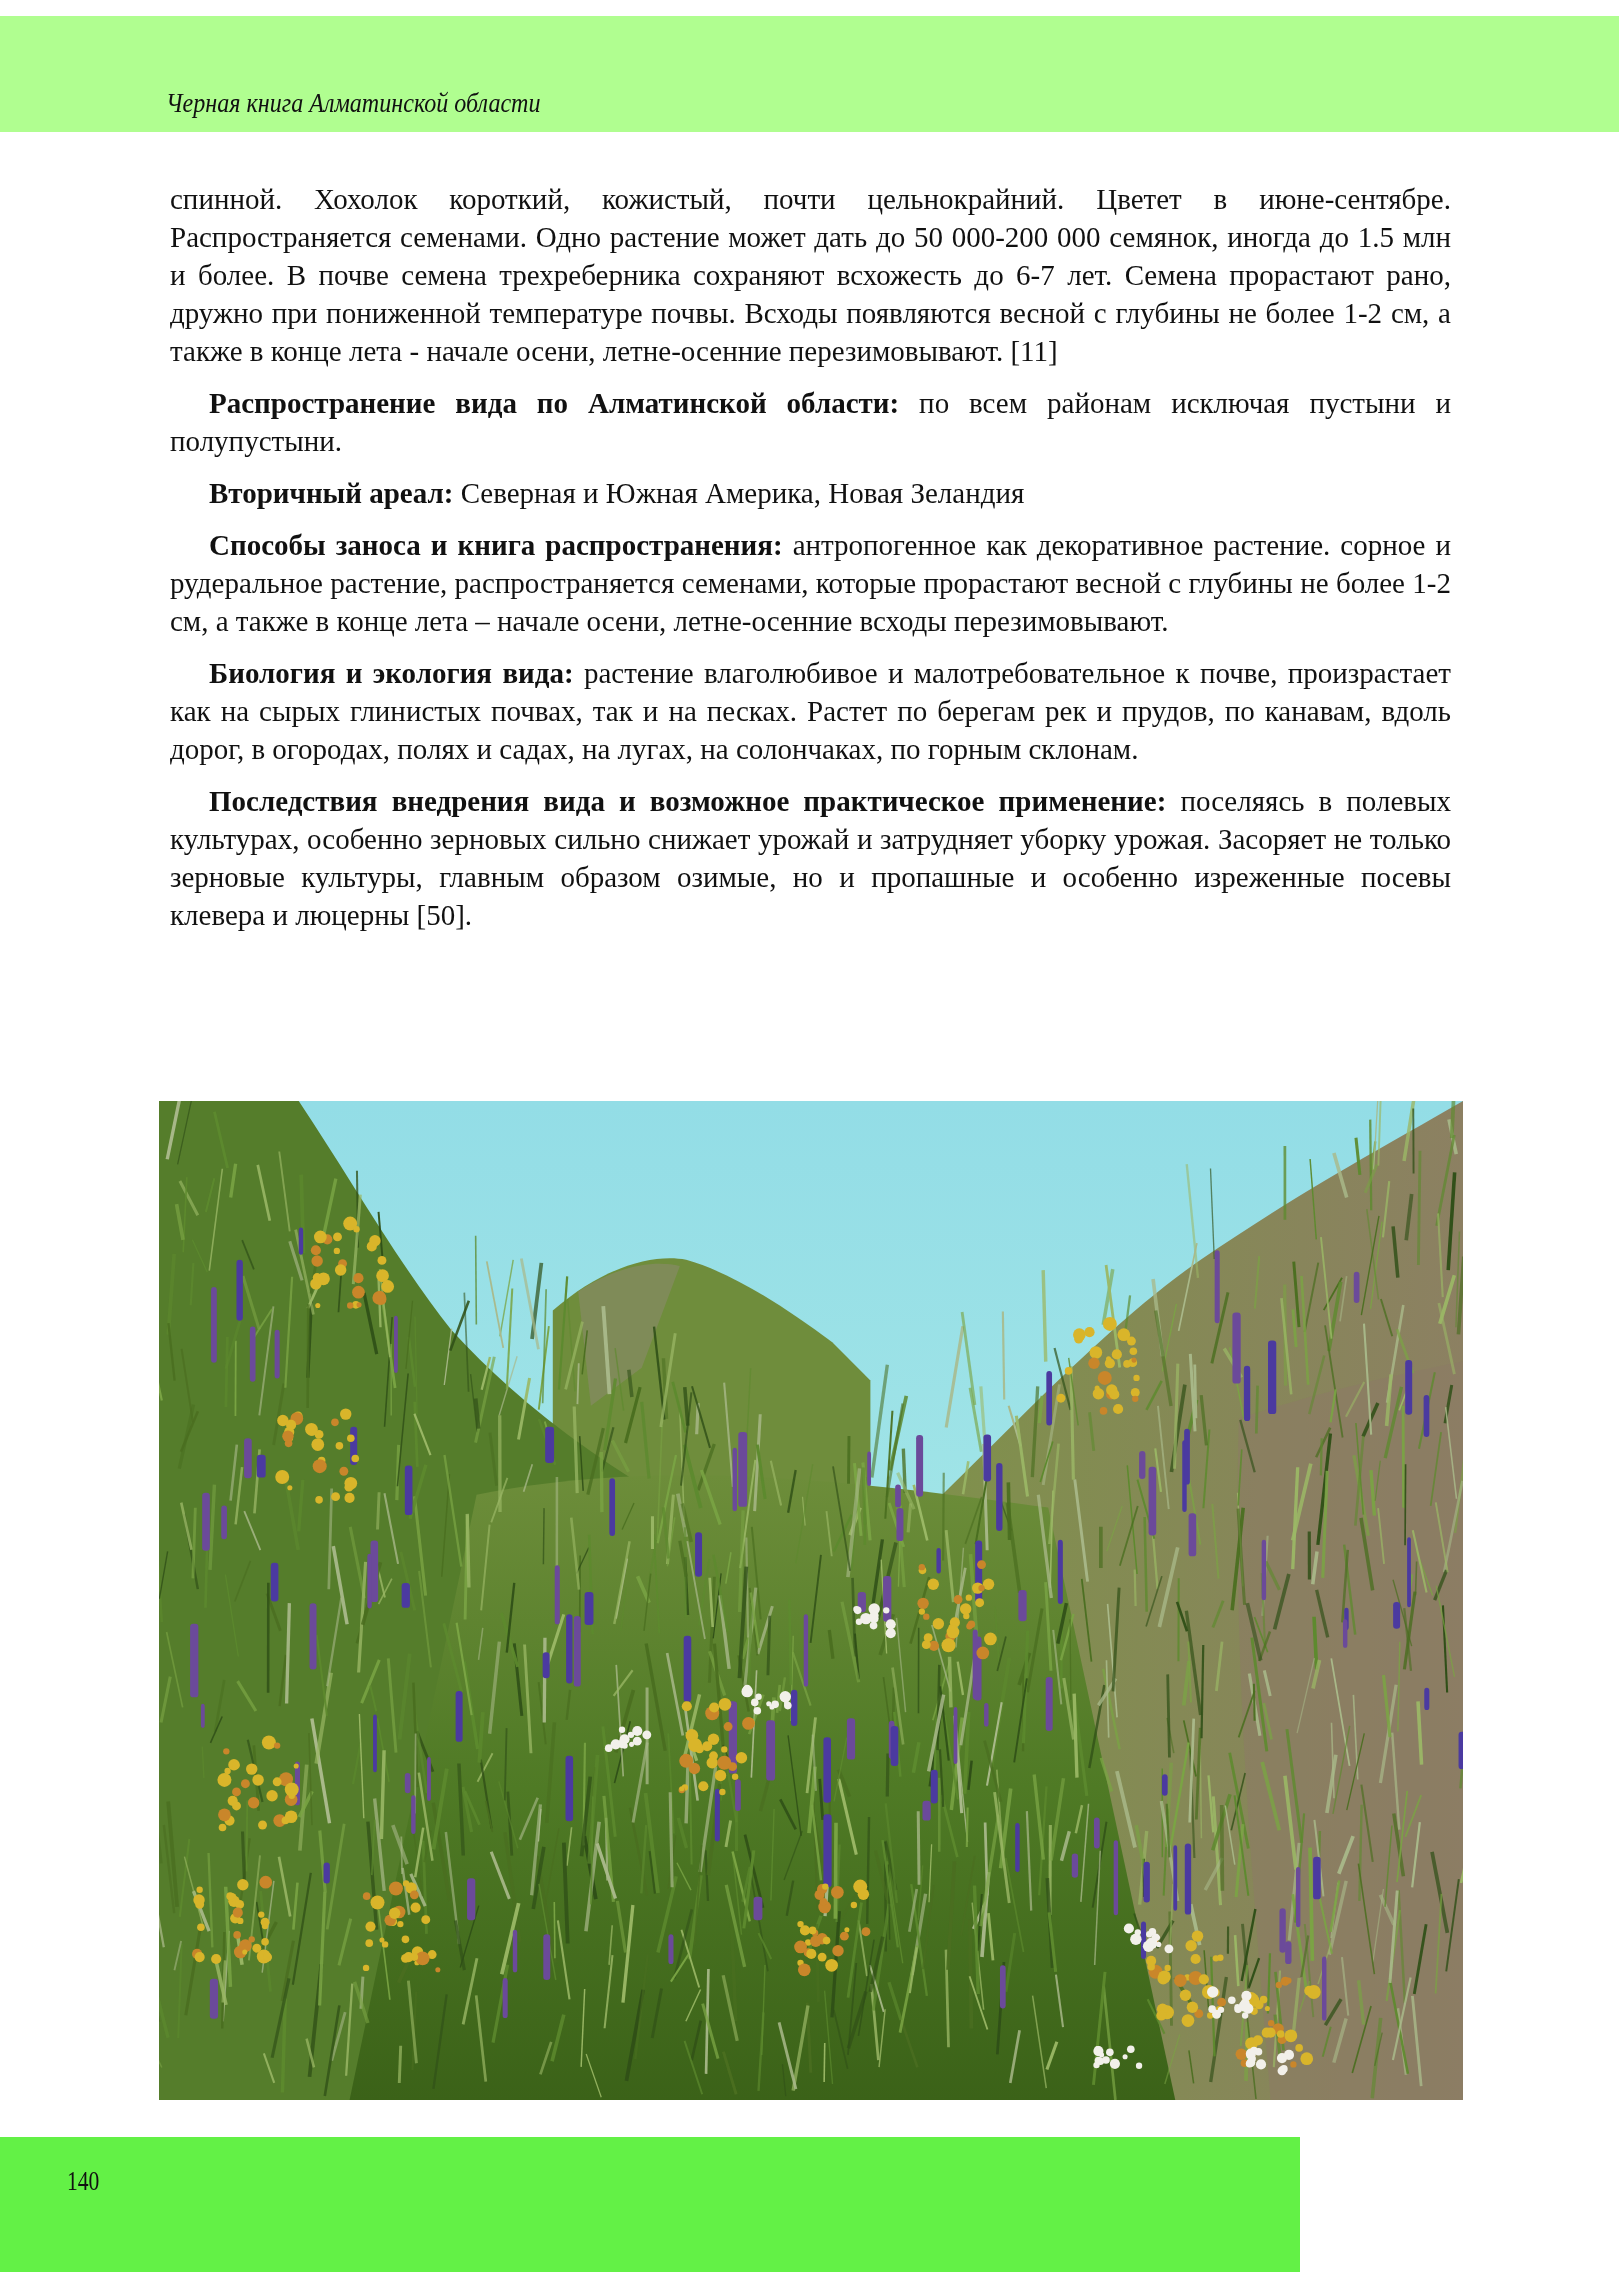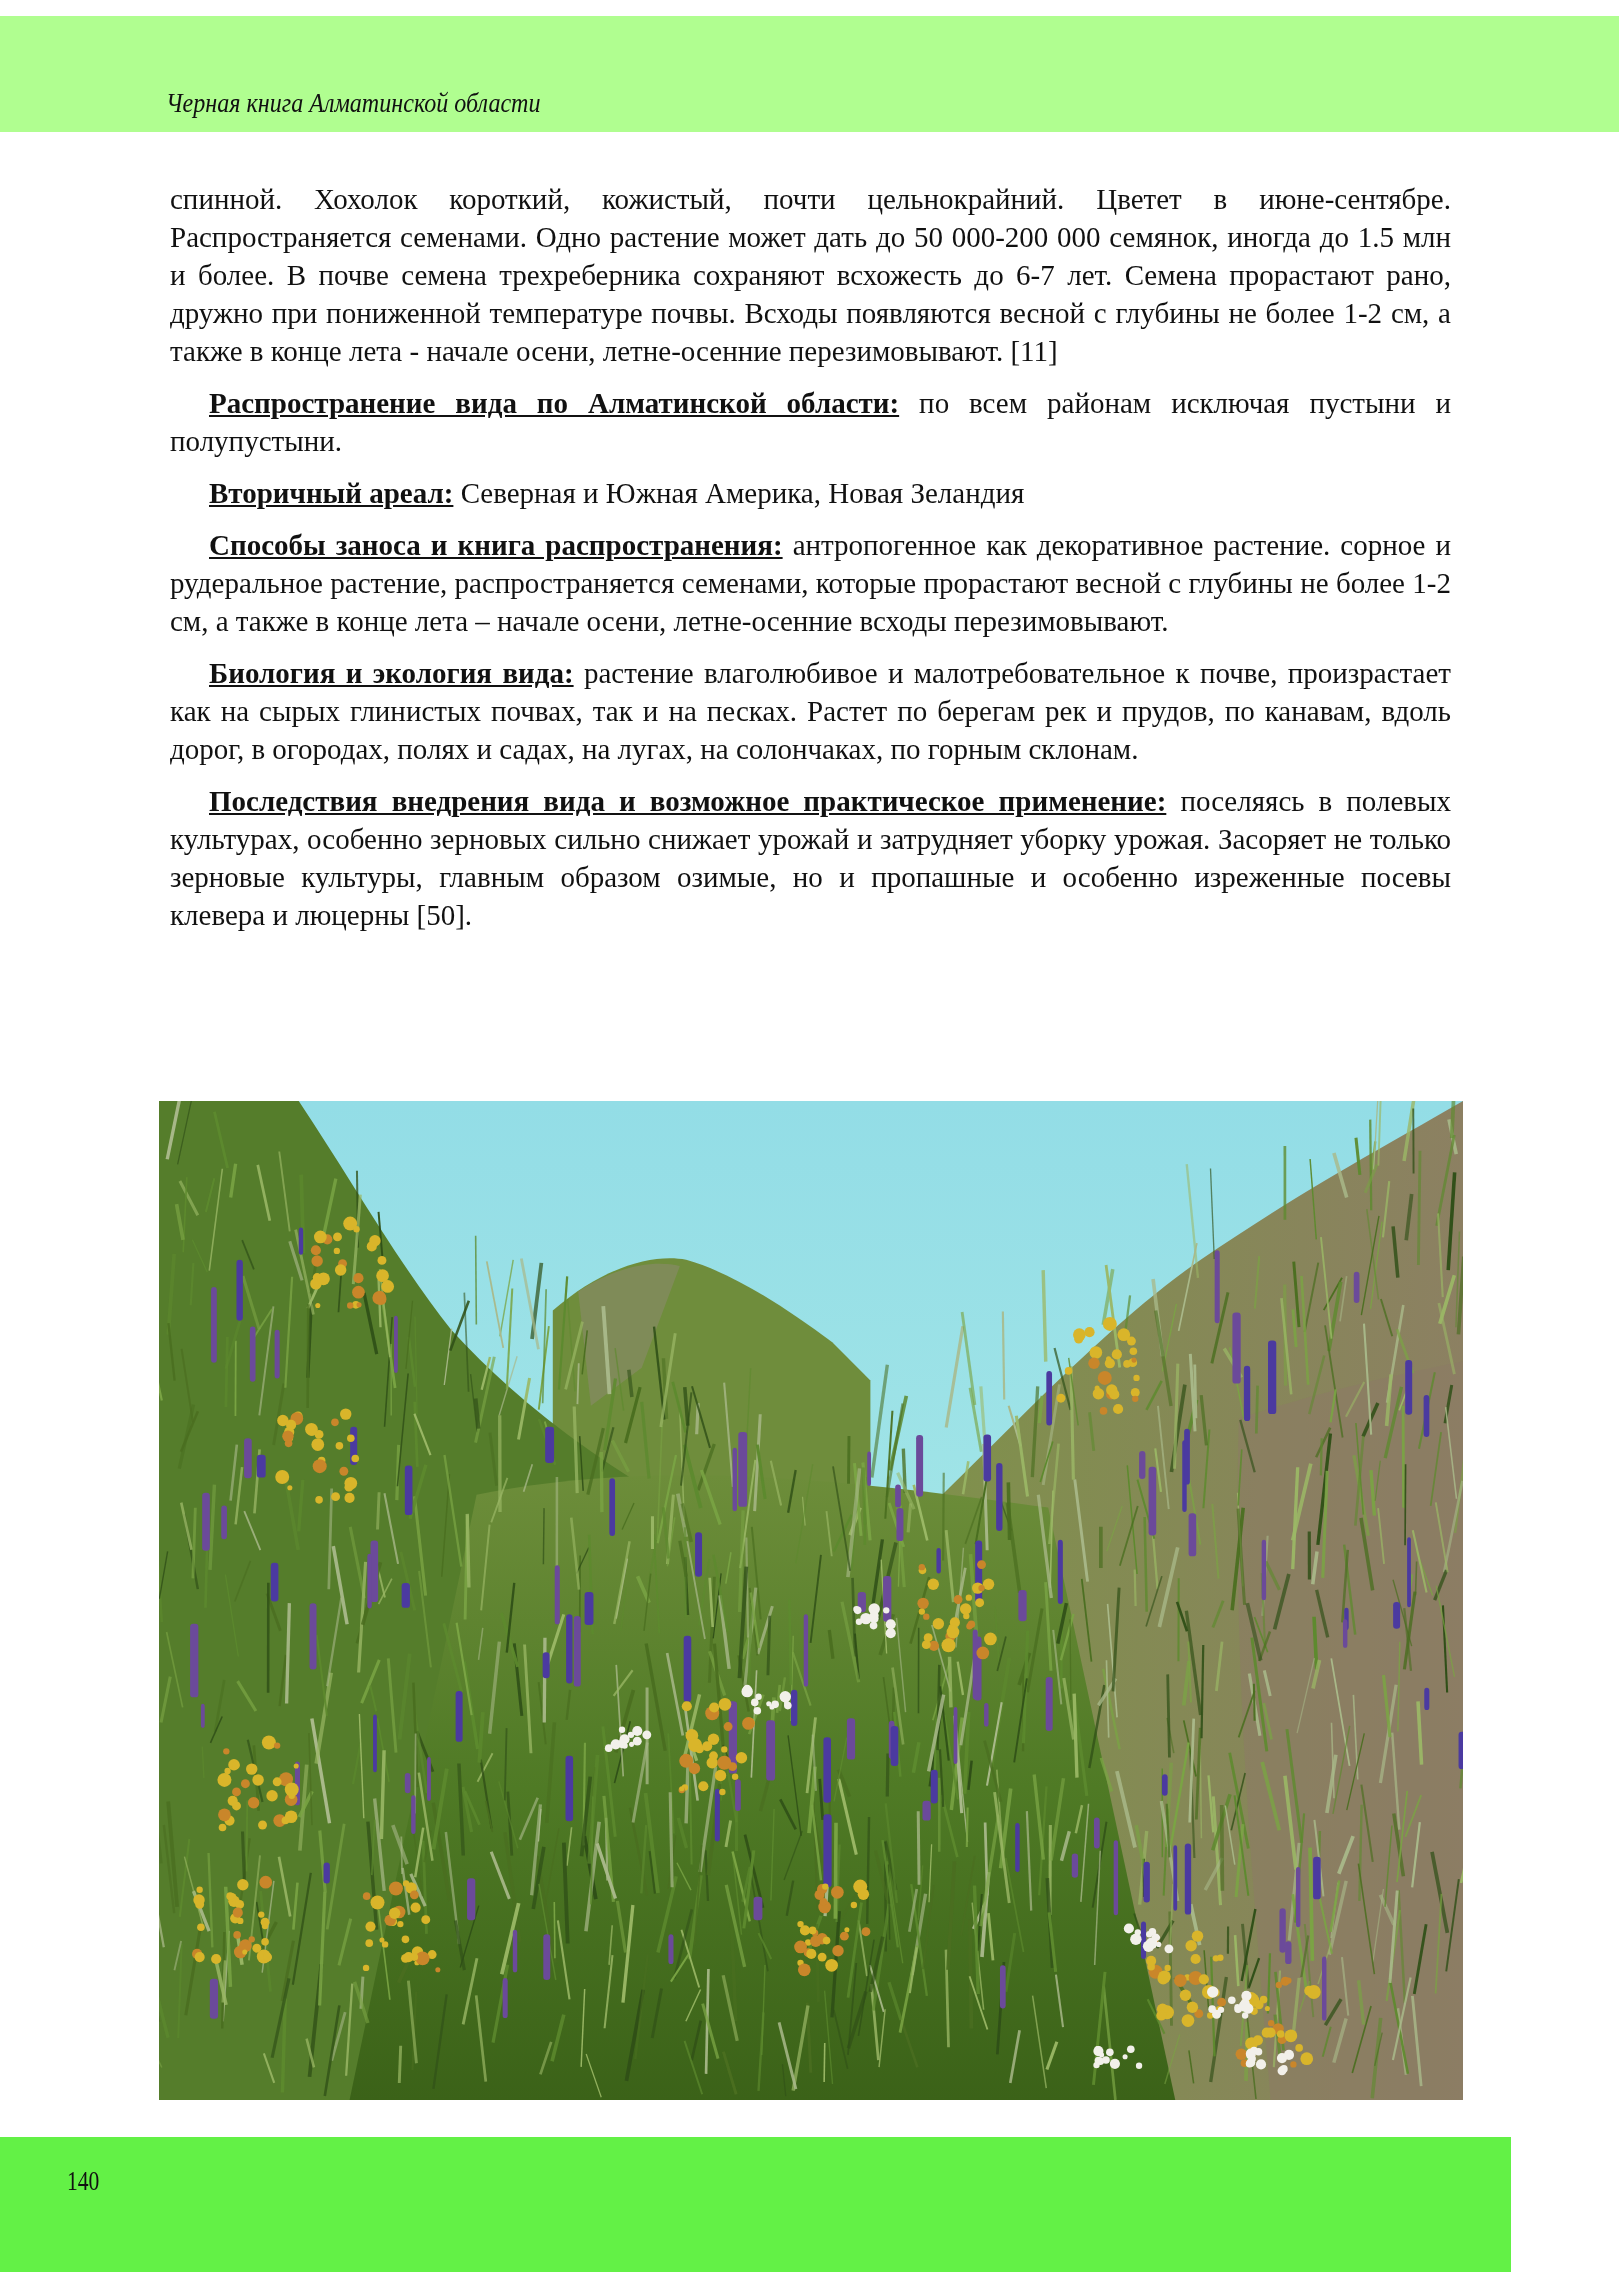--- a/index.html
+++ b/index.html
@@ -27,28 +27,28 @@
     white-space: nowrap;
   }
   .text-body {
     position: absolute; left: 156px; top: 166px; width: 1309px;
     font-size: 29px;
     line-height: 38px;
     text-align: justify;
   }
   .text-body p { margin: 14px; }
   .text-body p.indent { text-indent: 39px; }
-  .text-body b { font-weight: bold; text-decoration: underline; }
+  .text-body b { font-weight: bold; }
   .photo {
     position: absolute; left: 159px; top: 1101px; width: 1304px; height: 999px;
     overflow: hidden;
   }
   .photo svg { display: block; width: 100%; height: 100%; }
   .footer-band {
-    position: absolute; left: 0; top: 2137px; width: 1511px; height: 135px;
+    position: absolute; left: 0; top: 2137px; width: 1300px; height: 135px;
     background: #63f146;
   }
   .page-number {
     position: absolute; left: 67px; top: 29px;
     font-size: 27px;
     color: #111;
     transform: scaleX(0.8);
     transform-origin: left center;
   }
 </style>

